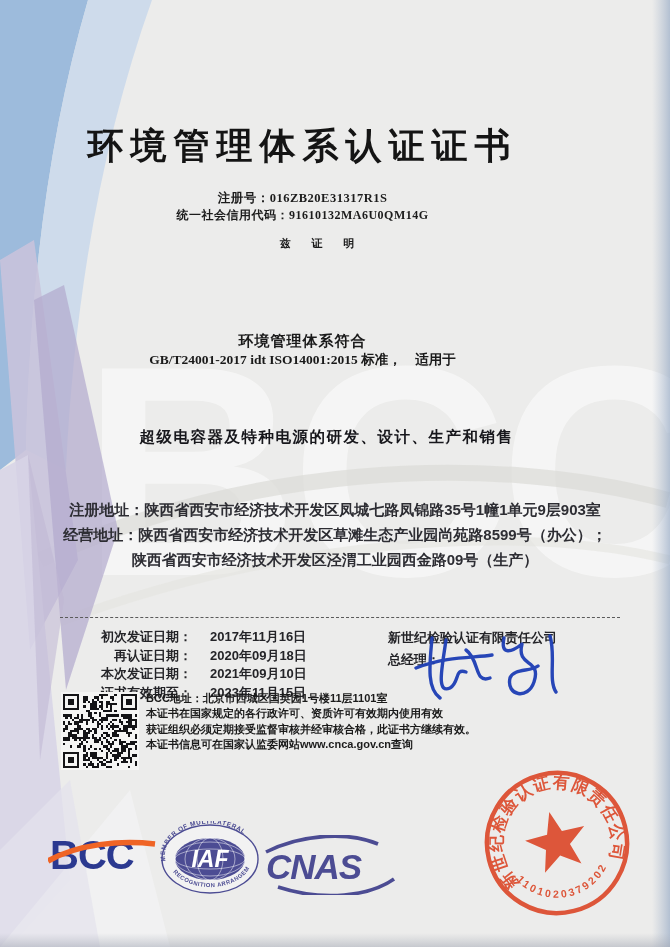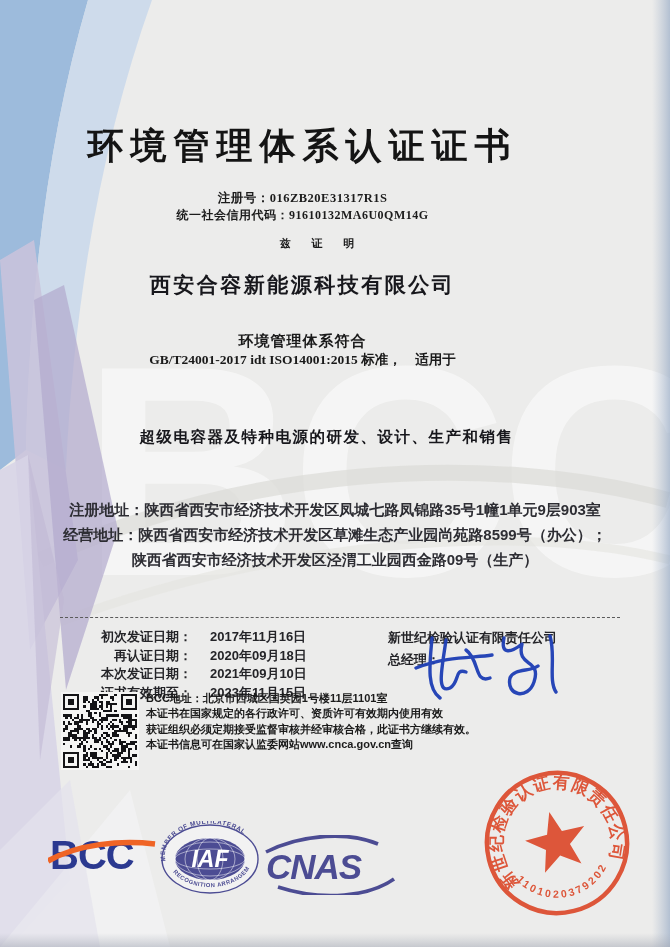--- a/index.html
+++ b/index.html
@@ -93,21 +93,20 @@
   <div class="abs ctr title">环境管理体系认证证书</div>
 
   <div class="abs ctr regline">
     <span>注册号：</span><span>016ZB20E31317R1S</span>
   </div>
   <div class="abs ctr creditline">
     <span>统一社会信用代码：</span><span>91610132MA6U0QM14G</span>
   </div>
 
   <div class="abs ctr hereby">兹 证 明</div>
-  <div class="abs ctr company">西安合容新能源科技有限公司</div>
   <div class="abs ctr conform">环境管理体系符合</div>
   <div class="abs ctr standard">GB/T24001-2017 idt ISO14001:2015 标准，　适用于</div>
   <div class="abs ctr scope">超级电容器及特种电源的研发、设计、生产和销售</div>
 
   <div class="abs addresses">
     <p><span>注册地址：</span><span>陕西省西安市经济技术开发区凤城七路凤锦路35号1幢1单元9层903室</span></p>
     <p><span>经营地址：</span><span>陕西省西安市经济技术开发区草滩生态产业园尚苑路8599号（办公）；陕西省西安市经济技术开发区泾渭工业园西金路09号（生产）</span></p>
   </div>
 
   <div class="abs separator"></div>

